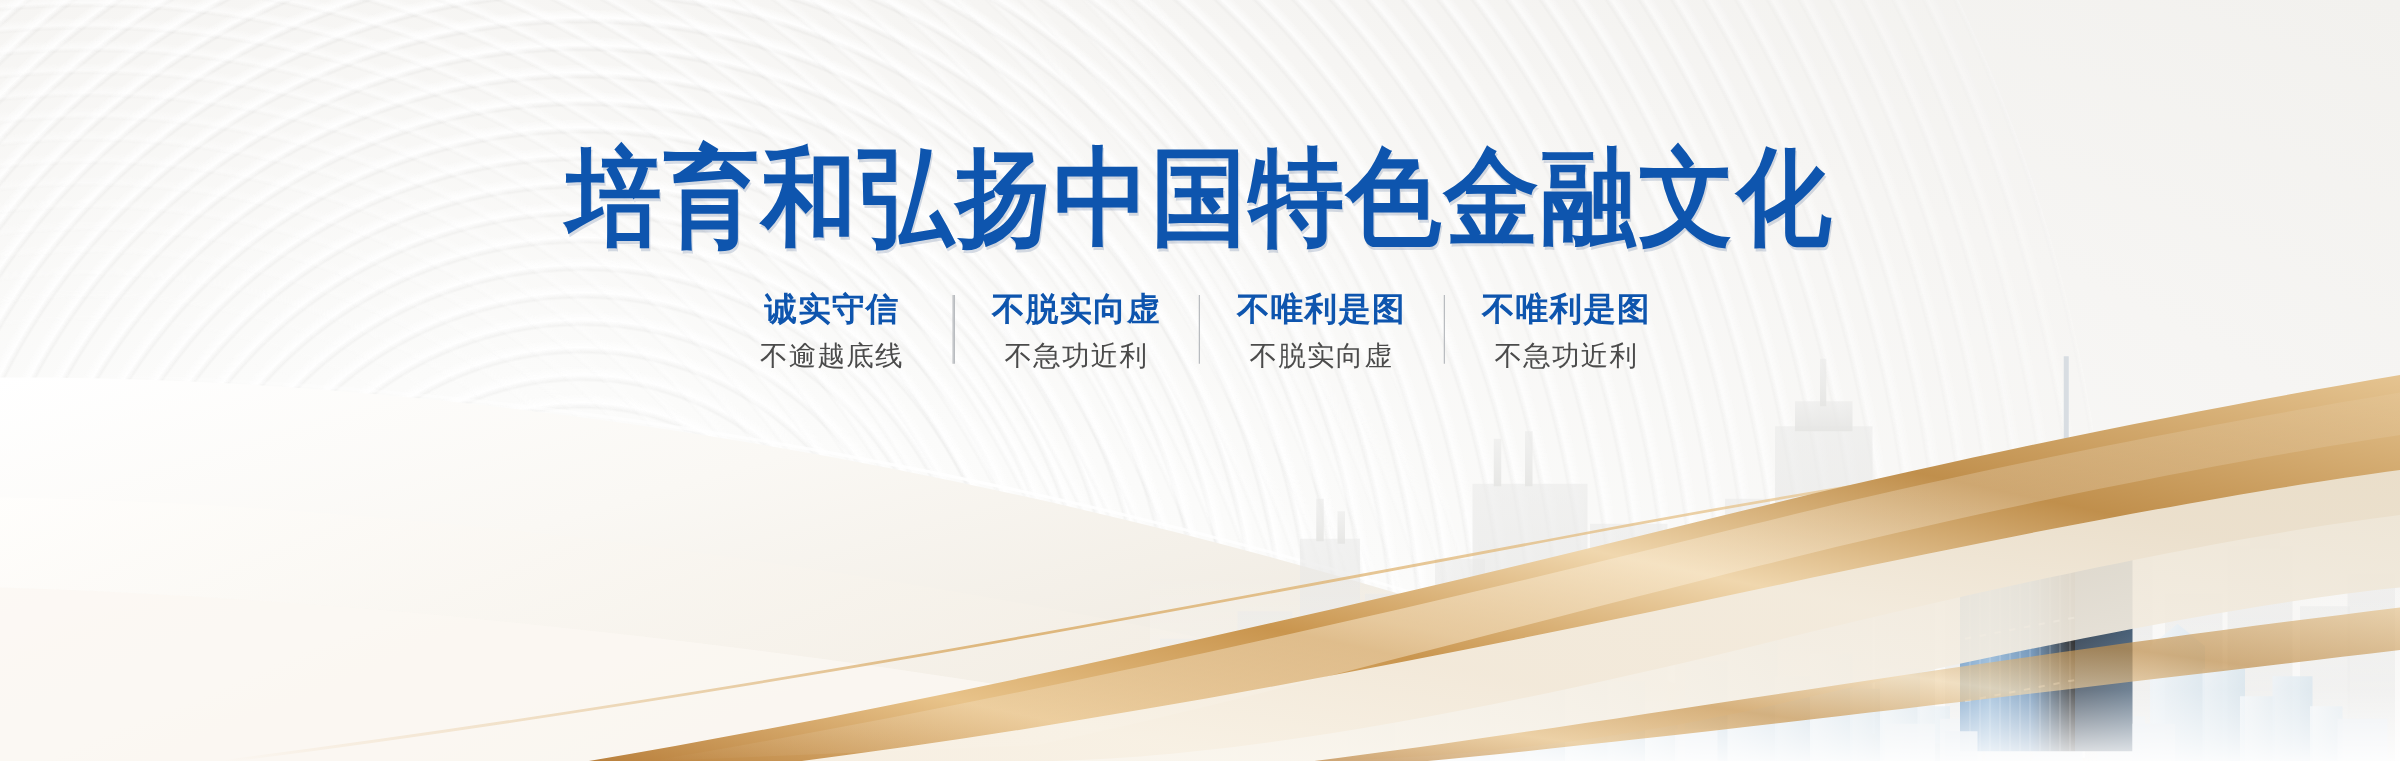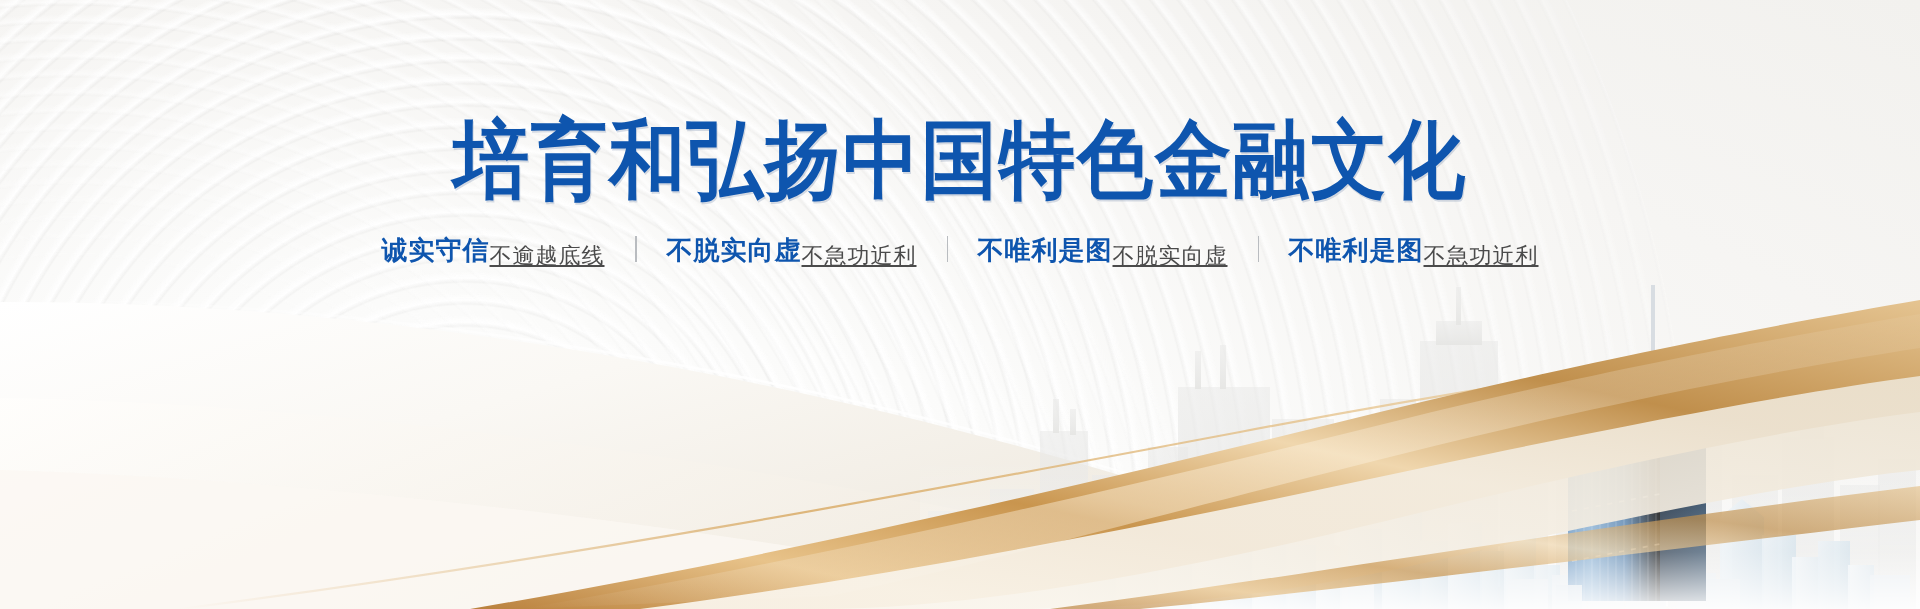--- a/index.html
+++ b/index.html
@@ -87,42 +87,41 @@
   }
 
   .subtitle-row{
     margin-top:40px;
     display:flex;
     align-items:stretch;
     gap:0;
   }
   .pillar{
     display:flex;
-    flex-direction:row;
+    flex-direction:column;
     align-items:center;
     padding:0 30px;
     min-width:132px;
   }
   .pillar-head{
     font-size:26px;
     font-weight:700;
     color:#0e55ae;
     letter-spacing:1px;
     line-height:1.12;
     white-space:nowrap;
   }
   .pillar-sub{
     margin-top:10px;
     font-size:22px;
     font-weight:400;
     color:#4b4b4b;
     letter-spacing:1px;
     line-height:1.15;
     white-space:nowrap;
-    text-decoration:underline;
   }
   .divider{
     width:1px;
     background:#b9bcc0;
     margin:3px 0 6px 0;
     align-self:stretch;
   }
 
   
   .city{

